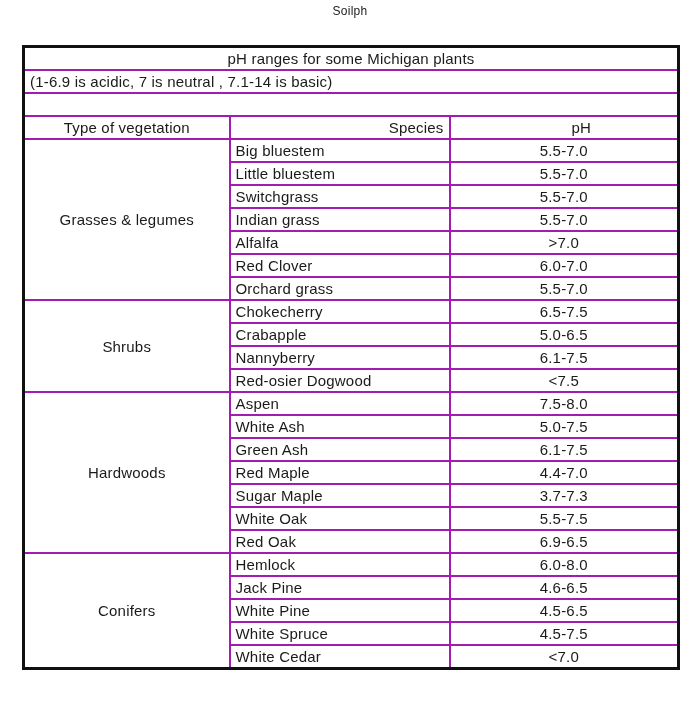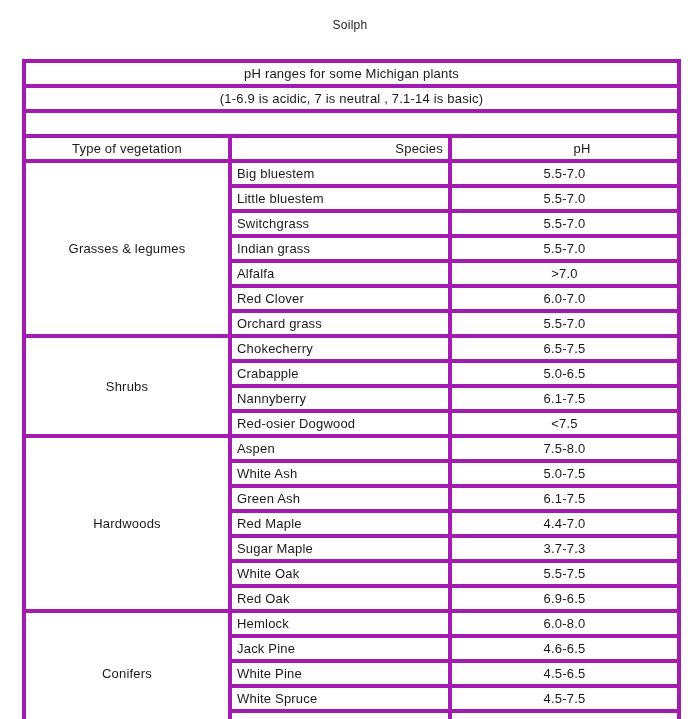--- a/index.html
+++ b/index.html
@@ -13,52 +13,52 @@
     overflow: hidden;
   }
   .page {
     position: relative;
     width: 700px;
     height: 719px;
     background: #ffffff;
   }
   .doc-title {
     text-align: center;
-    padding-top: 18px;
+    padding-top: 4px;
     font-size: 12px;
     letter-spacing: 0.3px;
     color: #222;
   }
   table.plants-table {
     border-collapse: collapse;
     table-layout: fixed;
     margin: 27px 0 0 22px;
     width: 655px;
     border: 3px solid #111;
   }
   col.c-veg     { width: 206px; }
   col.c-species { width: 220px; }
   col.c-ph      { width: 229px; }
   .plants-table td, .plants-table th {
-    border: 4px solid #a21caf;
+    border: 2px solid #a21caf;
     height: 21px;
-    font-size: 13px;
+    font-size: 15px;
     font-weight: normal;
     padding: 0 5px;
     white-space: nowrap;
     overflow: hidden;
     letter-spacing: 0.2px;
   }
   .t-title {
     text-align: center;
     font-size: 14px;
     height: 22px;
   }
   .t-subtitle {
-    text-align: center;
+    text-align: left;
     font-size: 13px;
     height: 21px;
   }
   .t-empty {
     height: 19px;
   }
   th.col-veg { text-align: center; }
   th.col-species { text-align: right; }
   th.col-ph { text-align: center; padding-left: 40px; }
   td.veg-cell {

